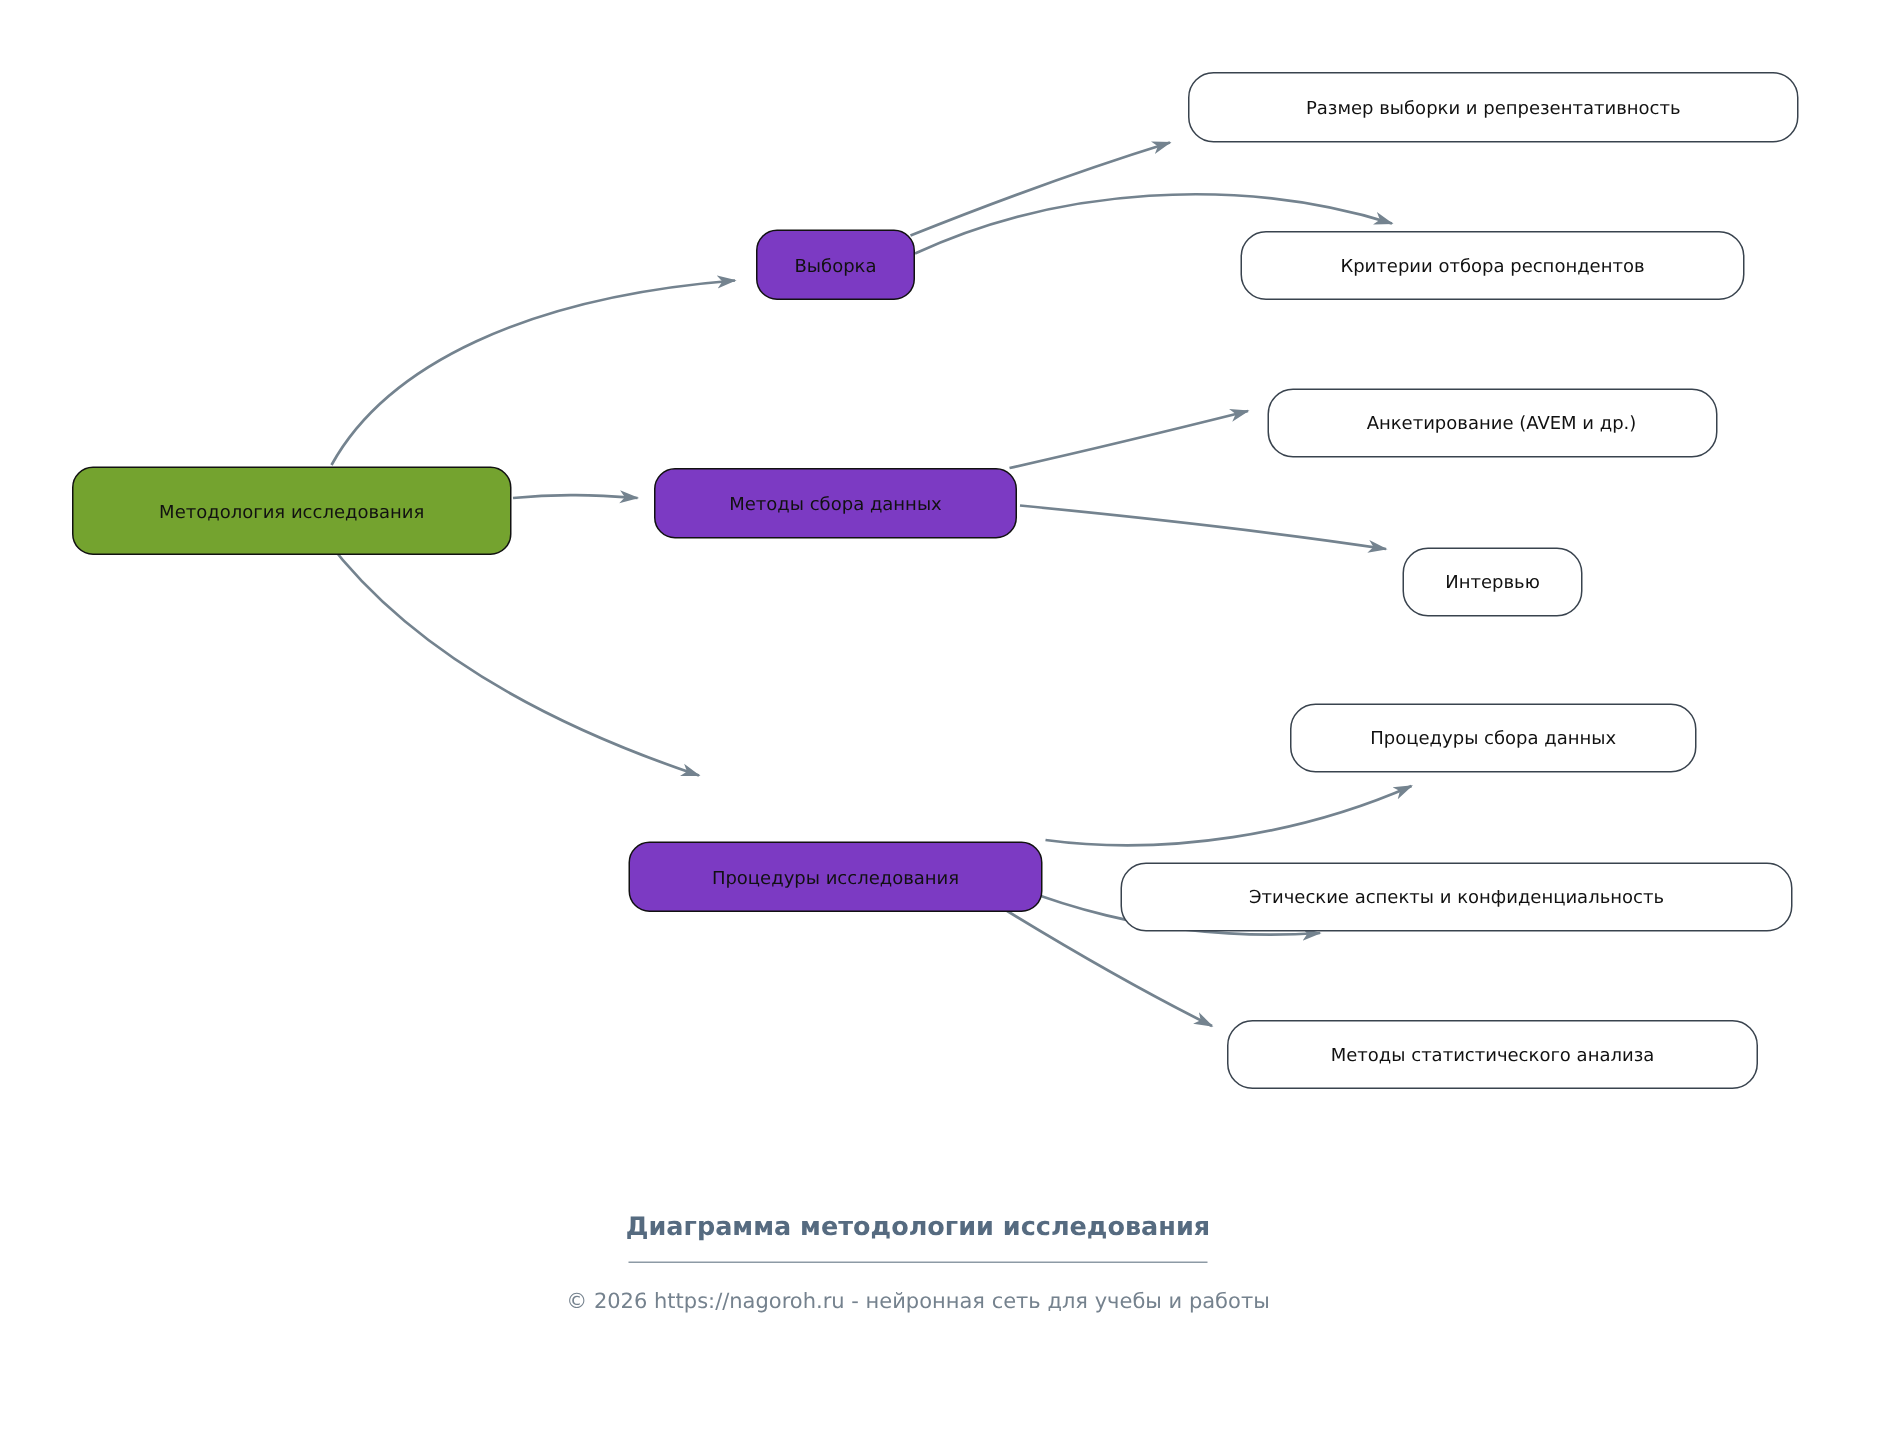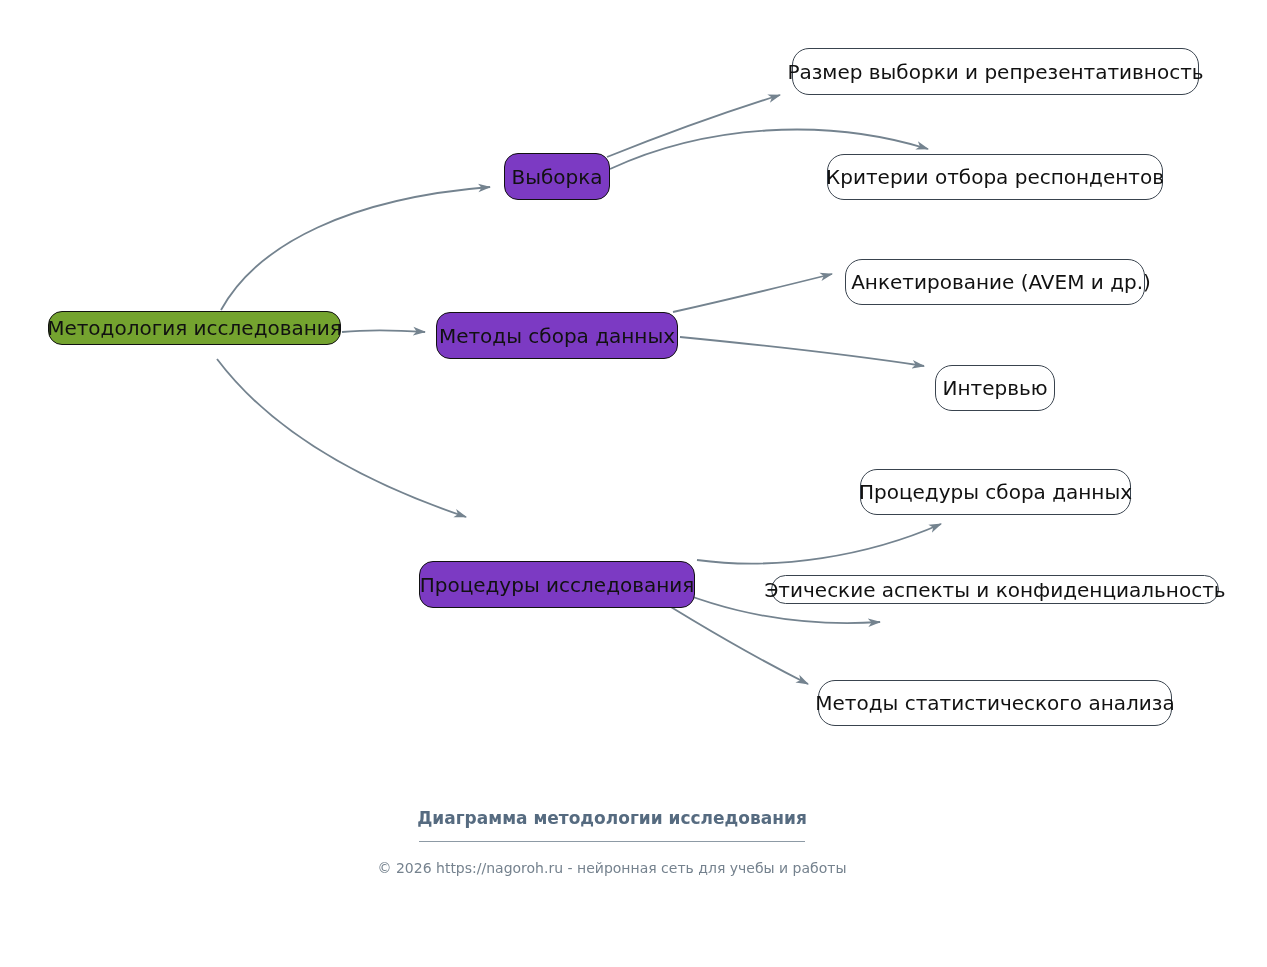--- a/index.html
+++ b/index.html
@@ -16,39 +16,39 @@
   html,body{margin:0;padding:0;background:#ffffff;}
   .canvas{
     position:relative;width:1267px;height:967px;background:#ffffff;overflow:hidden;
     font-family:"DejaVu Sans", sans-serif;
   }
   svg.edges{position:absolute;left:0;top:0;width:1267px;height:967px;}
   .edge{fill:none;stroke:var(--edge-color);stroke-width:1.8px;}
   .arrowhead{fill:var(--edge-color);}
   .node{
     position:absolute;display:flex;align-items:center;justify-content:center;
-    font-size:20px;color:#111;white-space:nowrap;box-sizing:border-box;
+    font-size:12px;color:#111;white-space:nowrap;box-sizing:border-box;
     line-height:1;
   }
   .colored{border:1.6px solid var(--node-border);border-radius:14px;}
   .root-node{background:var(--root-fill);}
   .branch-node{background:var(--branch-fill);}
   .leaf-node{background:var(--leaf-fill);border:1.6px solid var(--leaf-border);border-radius:17px;}
 
   
-  #n-root  {left:48px;  top:311px; width:293px; height:34px;}
+  #n-root  {left:48px;  top:311px; width:293px; height:59px;}
   #n-b0    {left:504px; top:153px; width:106px; height:47px;}
   #n-b1    {left:436px; top:312px; width:242px; height:47px;}
   #n-b2    {left:419px; top:522px; width:276px; height:47px;margin-top:39px;}
   #n-l00   {left:792px; top:48px;  width:407px; height:47px;}
   #n-l01   {left:827px; top:154px; width:336px; height:46px;}
   #n-l10   {left:845px; top:259px; width:300px; height:46px;padding-left:12px;}
   #n-l11   {left:935px; top:365px; width:120px; height:46px;}
   #n-l20   {left:860px; top:469px; width:271px; height:46px;}
-  #n-l21   {left:771px; top:575px; width:448px; height:29px;}
+  #n-l21   {left:747px; top:575px; width:448px; height:46px;}
   #n-l22   {left:818px; top:680px; width:354px; height:46px;}
 
   .footer{position:absolute;left:0;top:808px;width:1224px;text-align:center;}
   .f-title{font-size:17px;font-weight:bold;color:var(--footer-title);}
   .f-line{width:386px;height:0;border-top:1px solid var(--divider);margin:13px auto 0 auto;}
   .f-copy{margin-top:18px;font-size:14px;color:var(--footer-text);}
 </style>
 </head>
 <body>
 

